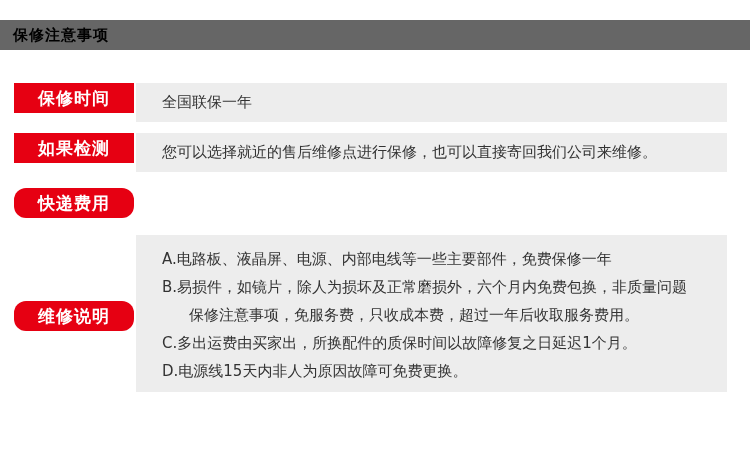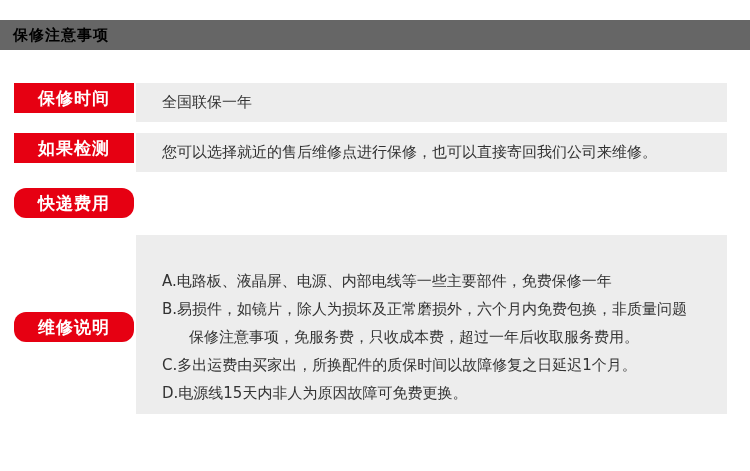--- a/index.html
+++ b/index.html
@@ -66,21 +66,21 @@
     line-height: 31px;
     min-height: 31px;
     padding: 4px 26px;
   }
   .row-content .hl { color: var(--highlight); }
   .row-content-flow-tall {
     padding: 3px 26px;
     line-height: 27px;
   }
   .row-content-lines {
-    padding: 32px 26px 7px;
+    padding: 10px 26px 7px;
     line-height: 28px;
   }
   .row-content-lines .line { white-space: pre-wrap; }
   .row-content-lines .line.indent { padding-left: 27px; }
 </style>
 </head>
 <body>
 
 <div class="page">
   <div class="header-bar">

